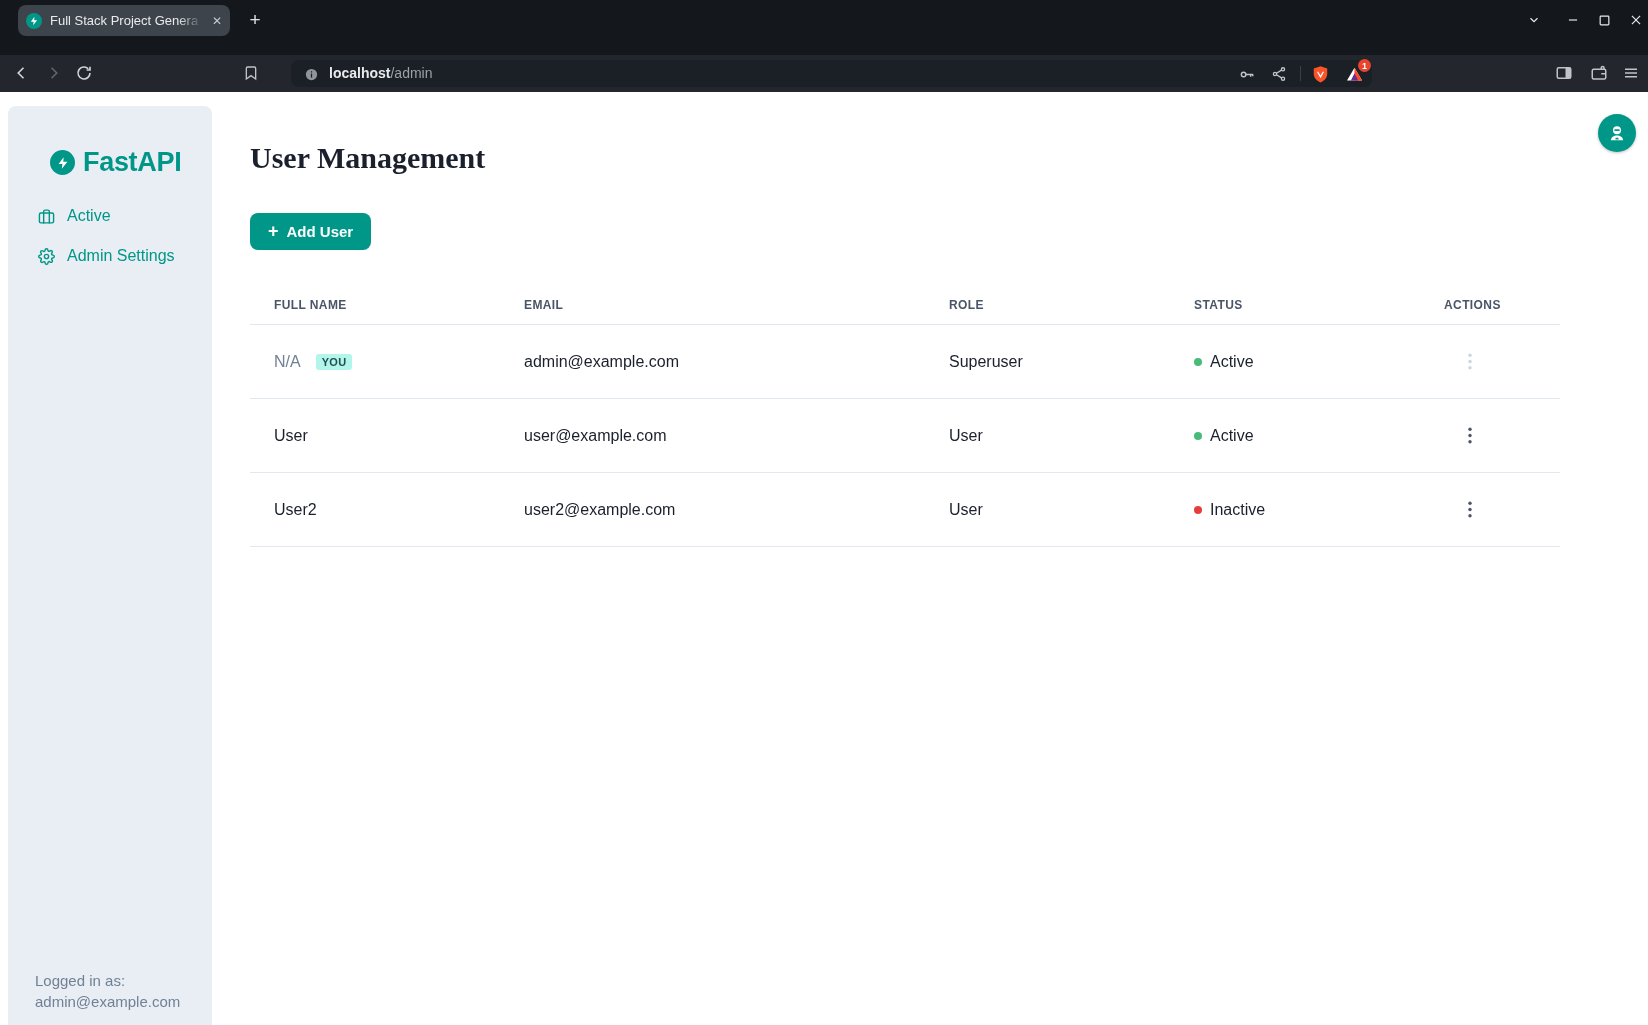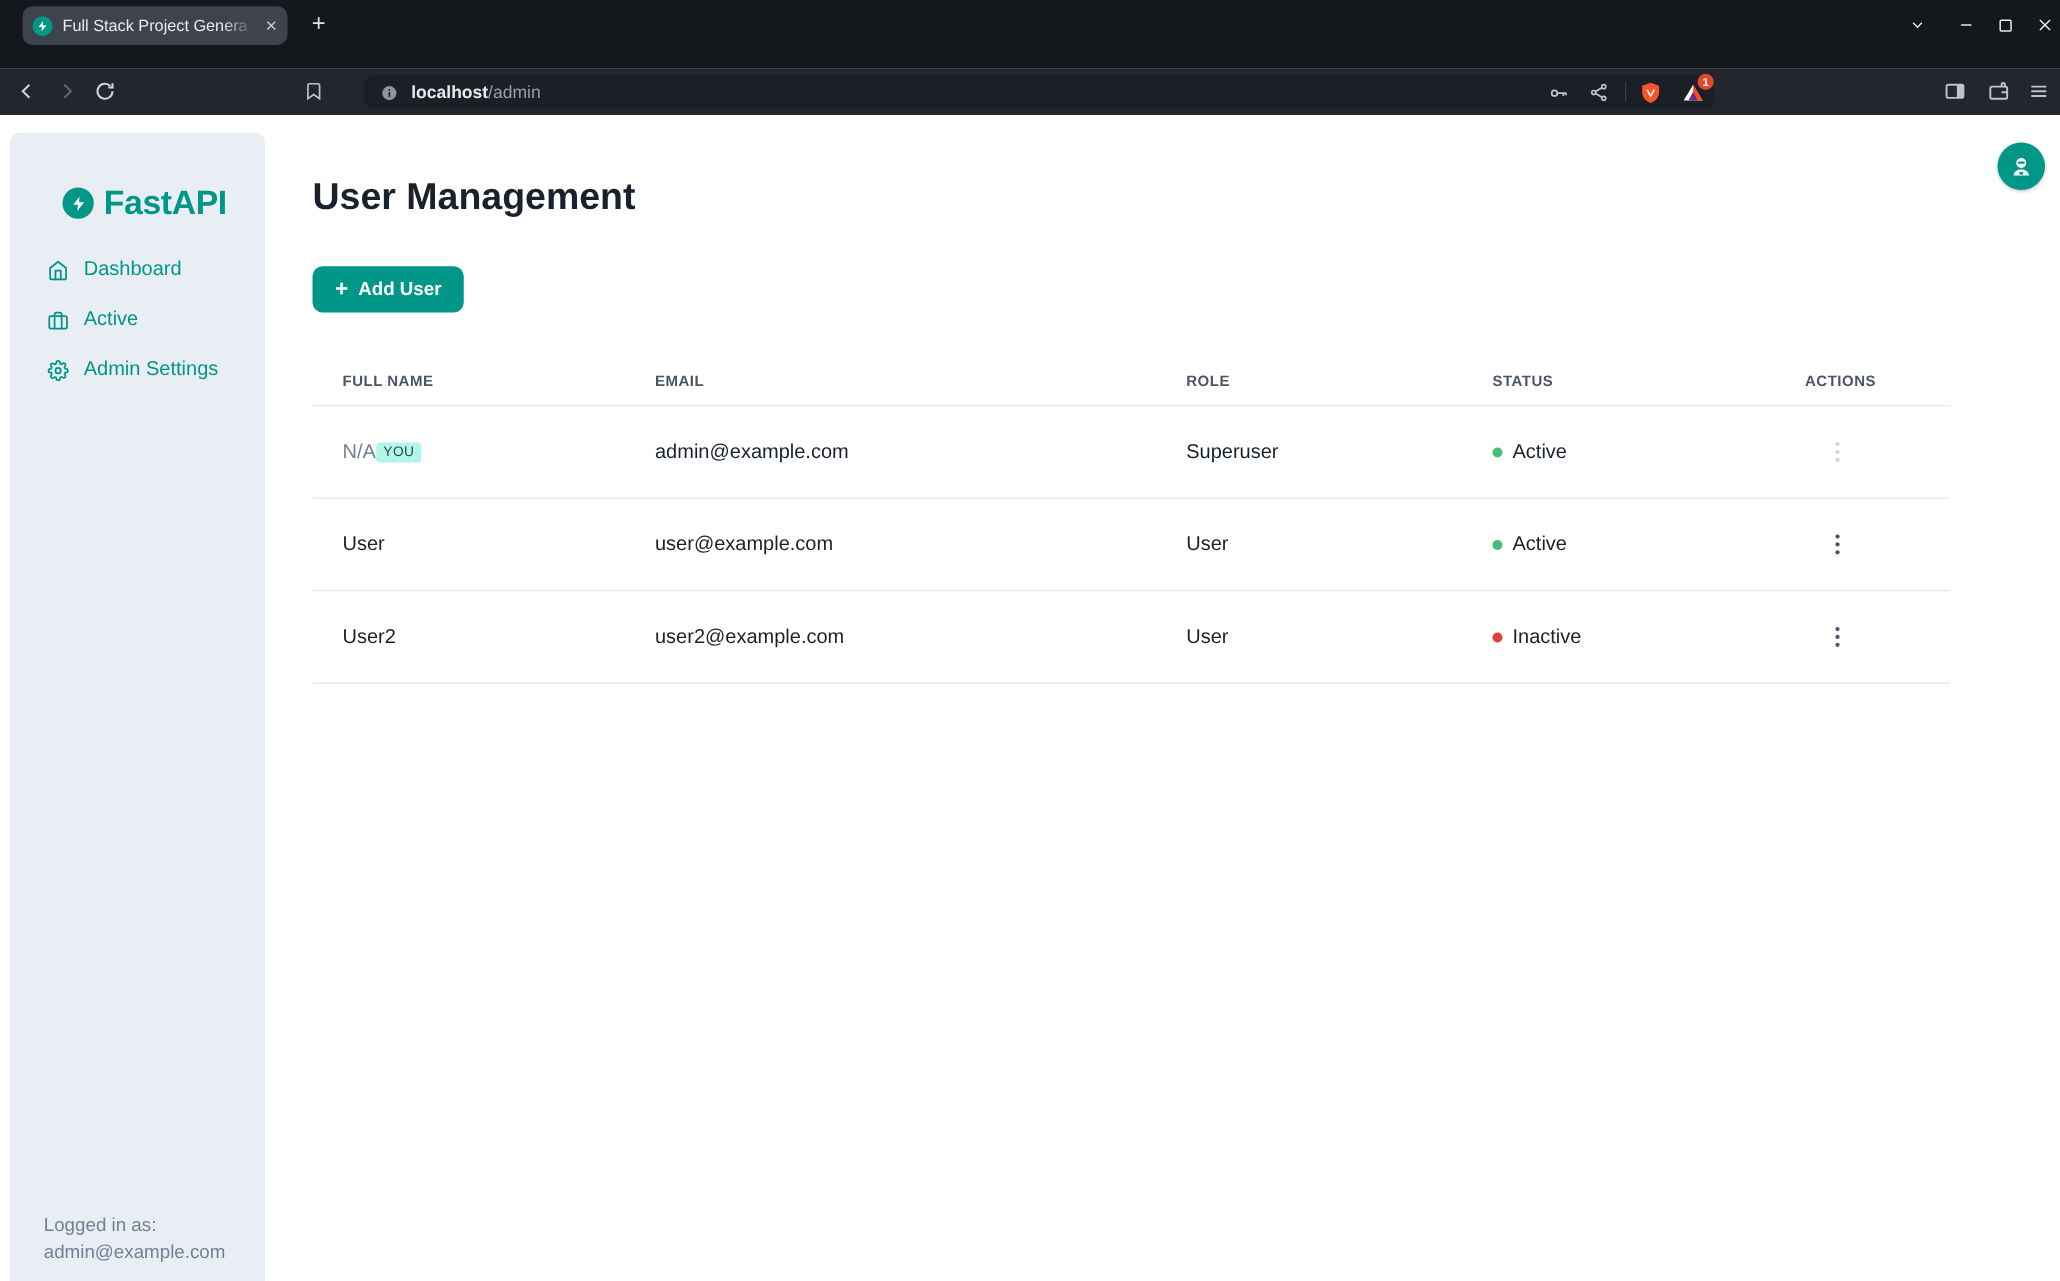--- a/index.html
+++ b/index.html
@@ -51,37 +51,37 @@
   .nav-item.active { background:var(--sidebar-active,#dce4ec); }
   .nav-item svg { flex:none; stroke:var(--teal,#009688); }
   .side-footer { position:absolute; left:27px; bottom:19px; font-size:15px; line-height:21px;
     color:var(--text-gray,#718096); }
 
   .fab { position:absolute; left:1598px; top:22px; width:38px; height:38px; border-radius:50%;
     background:var(--teal,#009688); display:flex; align-items:center; justify-content:center;
     box-shadow:0 1px 3px rgba(0,0,0,.25); }
 
   .h1 { position:absolute; left:250px; top:46px; font-size:30px; line-height:40px; font-weight:700;
-    color:var(--text-dark,#1a202c); }
+    color:var(--text-dark,#1a202c);font-family:Liberation Serif, serif; }
   .add-btn { position:absolute; left:250px; top:121px; height:37px; background:var(--teal,#009688);
     color:#fff; border:none; border-radius:8px; display:flex; align-items:center; gap:8px;
     padding:0 18px; font-size:15px; font-weight:700; font-family:inherit; }
   .add-btn .plus { font-size:18px; font-weight:700; line-height:1; margin-top:-1px; }
 
   .table { position:absolute; left:250px; top:193px; width:1310px; }
   .trow { display:grid; grid-template-columns:250px 425px 245px 250px 140px; align-items:center;
     border-bottom:1px solid var(--divider,#e2e8f0);text-align:center; }
   .thead { height:40px; }
   .thead .cell { font-size:12px; font-weight:700; color:var(--header-gray,#4a5568); letter-spacing:.4px; }
   .drow { height:74px; }
   .cell { padding-left:24px; display:flex; align-items:center; font-size:16px;
     color:var(--text-dark,#1a202c); white-space:nowrap; }
   .dim { color:var(--text-gray,#718096); }
-  .you-badge { margin-left:0; background:var(--badge-bg,#b2f5ea); color:var(--badge-text,#234e52);
-    font-size:11px; font-weight:400; letter-spacing:.3px; padding:2px 6px; border-radius:3px; }
+  .you-badge { margin-left:15px; background:var(--badge-bg,#b2f5ea); color:var(--badge-text,#234e52);
+    font-size:11px; font-weight:700; letter-spacing:.3px; padding:2px 6px; border-radius:3px; }
   .dot { width:8px; height:8px; border-radius:50%; margin-right:8px; flex:none; }
   .dot[data-color="green"] { background:var(--green,#48bb78); }
   .dot[data-color="red"] { background:var(--red,#e53e3e); }
   .kebab { width:24px; height:28px; margin-left:14px; display:flex; align-items:center;
     justify-content:center; background:none; border:none; }
   .kebab svg { fill:#4a5568; }
   .kebab.disabled svg { fill:#cbd5e0; }
 
   svg { display:block; }
 </style>
@@ -219,29 +219,20 @@
             <polygon points="13,2 4.5,13.5 11,13.5 10,22 19.5,10 12.5,10" fill="#fff"></polygon>
           </svg>
       </span>
       <span class="brand-text">FastAPI</span>
     </div>
 
     <div class="nav">
       <div class="nav-item">
         <span>
           <svg width="17" height="17" viewBox="0 0 24 24" fill="none" stroke-width="2" stroke-linecap="round" stroke-linejoin="round">
-              <path d="M3 9l9-7 9 7v11a2 2 0 0 1-2 2H5a2 2 0 0 1-2-2z"></path>
-              <polyline points="9,22 9,12 15,12 15,22"></polyline>
-            </svg>
-        </span>
-        <span>Dashboard</span>
-      </div>
-      <div class="nav-item">
-        <span>
-          <svg width="17" height="17" viewBox="0 0 24 24" fill="none" stroke-width="2" stroke-linecap="round" stroke-linejoin="round">
               <rect x="2" y="7" width="20" height="14" rx="2"></rect>
               <path d="M16 21V5a2 2 0 0 0-2-2h-4a2 2 0 0 0-2 2v16"></path>
             </svg>
         </span>
         <span>Active</span>
       </div>
       <div class="nav-item">
         <span>
           <svg width="17" height="17" viewBox="0 0 24 24" fill="none" stroke-width="2" stroke-linecap="round" stroke-linejoin="round">
               <circle cx="12" cy="12" r="3"></circle>

